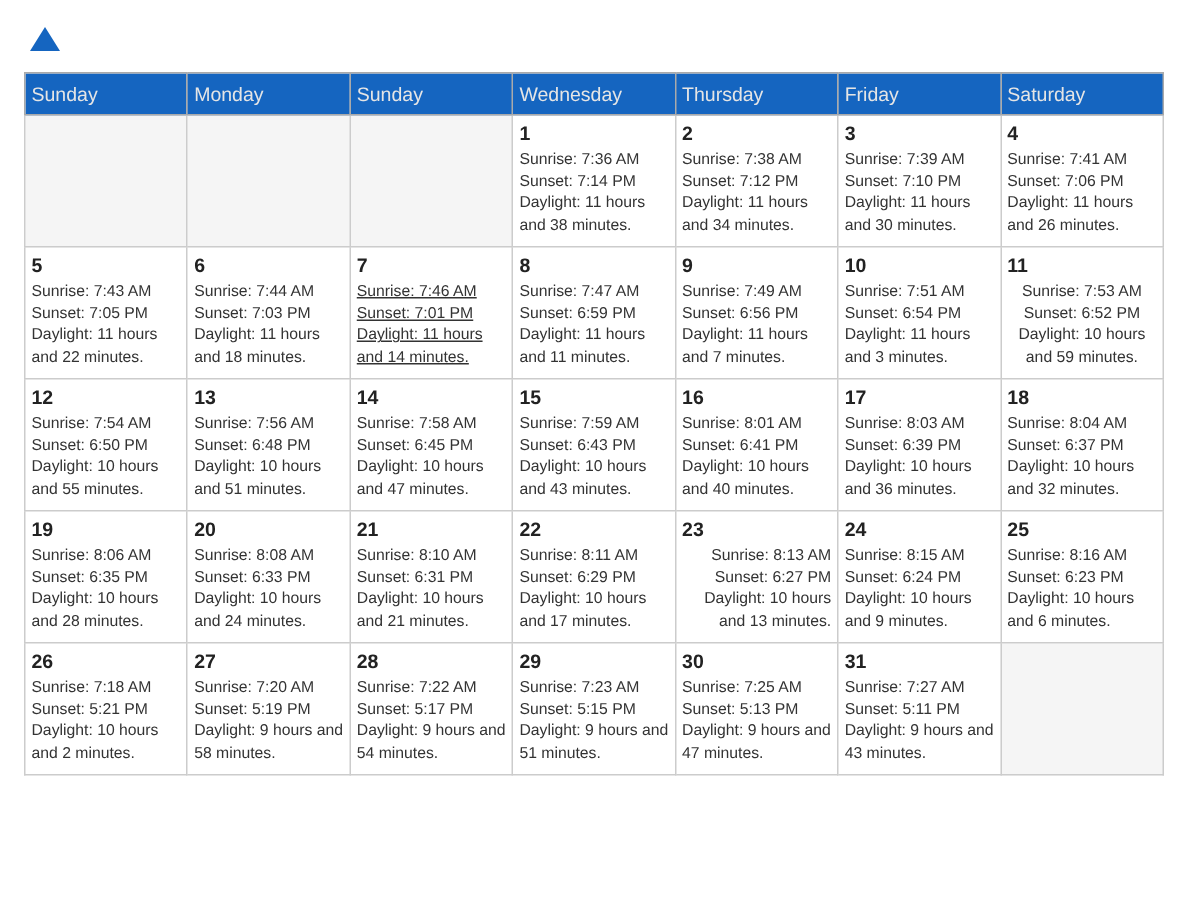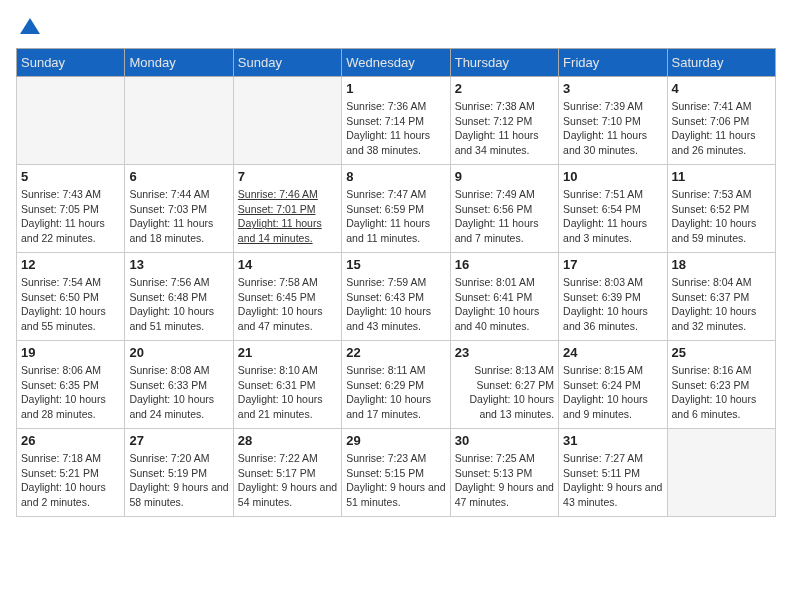--- a/index.html
+++ b/index.html
@@ -180,21 +180,21 @@
 Daylight: 11 hours and 7 minutes.</div>
         </td>
         <td>
           <div class="day-number">10</div>
           <div class="day-info" style="white-space: pre-line;">Sunrise: 7:51 AM
 Sunset: 6:54 PM
 Daylight: 11 hours and 3 minutes.</div>
         </td>
         <td>
           <div class="day-number">11</div>
-          <div class="day-info" style="white-space: pre-line;">Sunrise: 7:53 AM
+          <div class="day-info" style="white-space: pre-line; text-align: center;">Sunrise: 7:53 AM
 Sunset: 6:52 PM
 Daylight: 10 hours and 59 minutes.</div>
         </td>
       </tr>
       <tr>
         <td>
           <div class="day-number">12</div>
           <div class="day-info" style="white-space: pre-line;">Sunrise: 7:54 AM
 Sunset: 6:50 PM
 Daylight: 10 hours and 55 minutes.</div>

